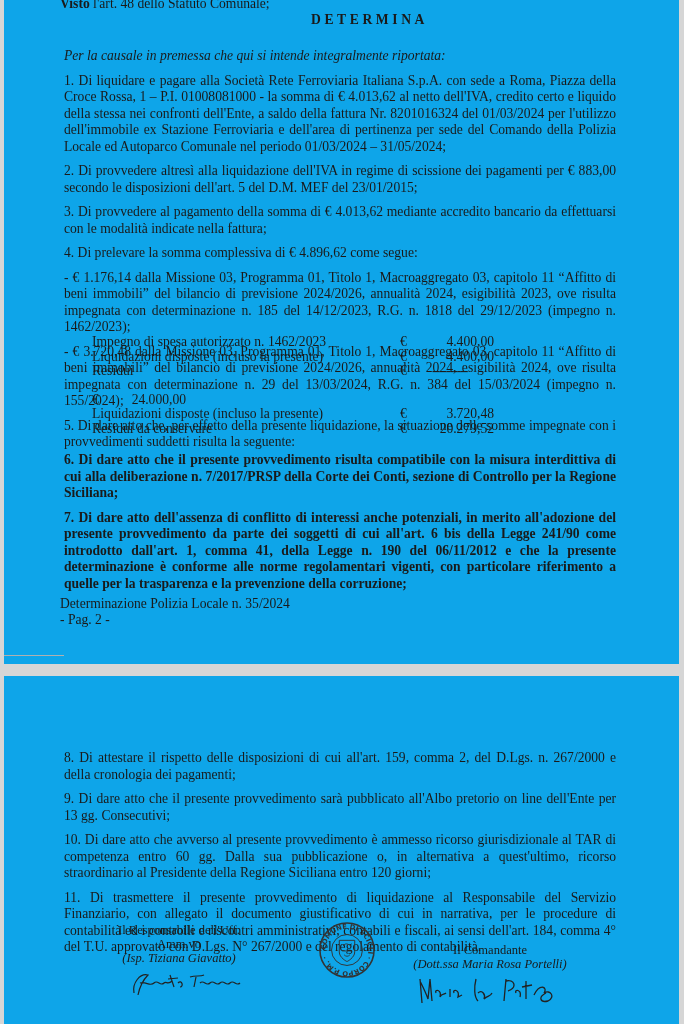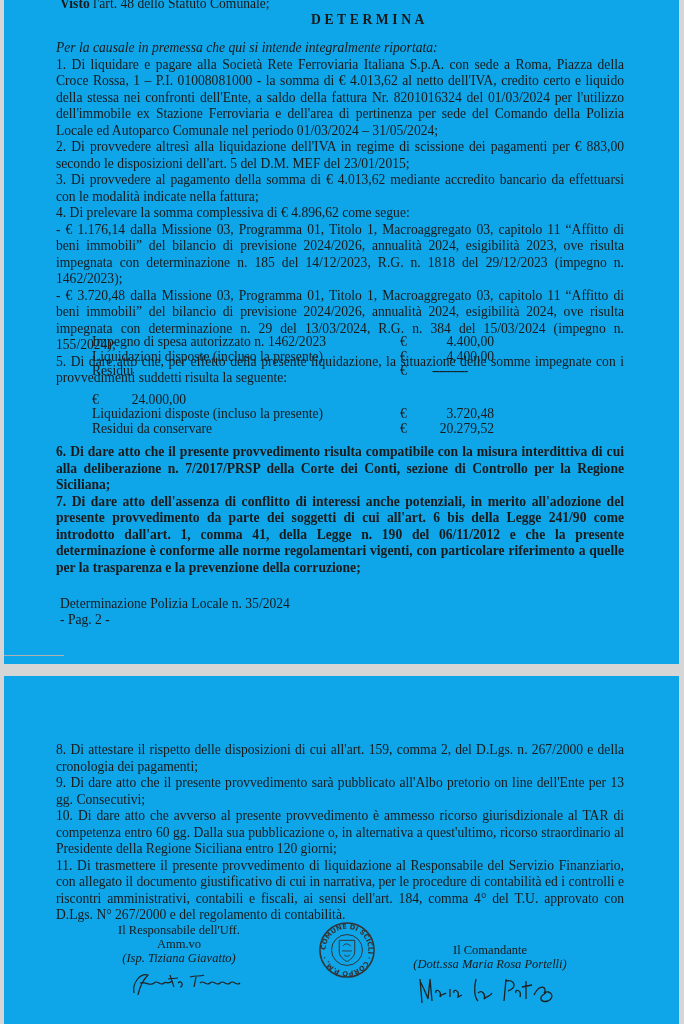--- a/index.html
+++ b/index.html
@@ -26,21 +26,21 @@
     #page-2 { top: 676px; height: 348px; }
 
     .text-block {
       position: absolute;
       left: 52px;
       width: 568px;
       font-size: 13.6px;
       line-height: 16.5px;
       text-align: justify;
     }
-    .text-block p { margin: 0; }
+    .text-block p { margin: 8px; }
     .visto {
       position: absolute;
       left: 56px;
       top: -4px;
       font-size: 13.6px;
       line-height: 16px;
     }
     .visto b { font-weight: bold; }
     .title {
       position: absolute;

